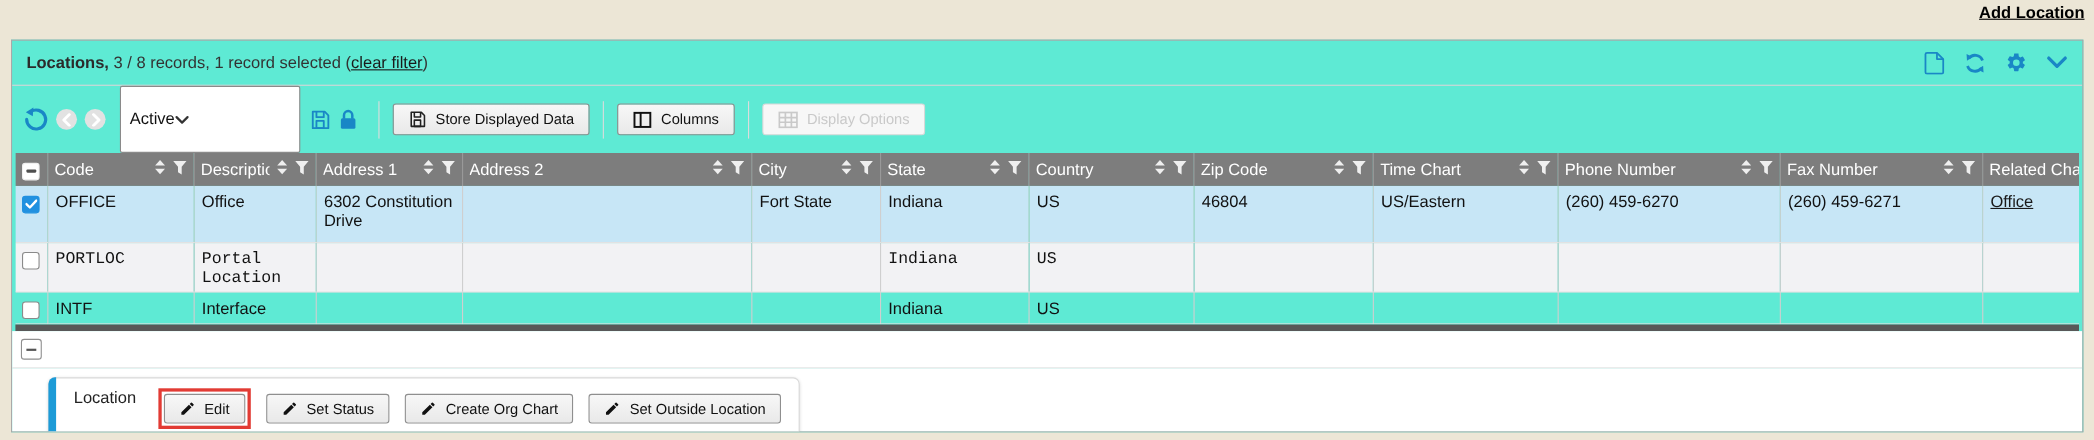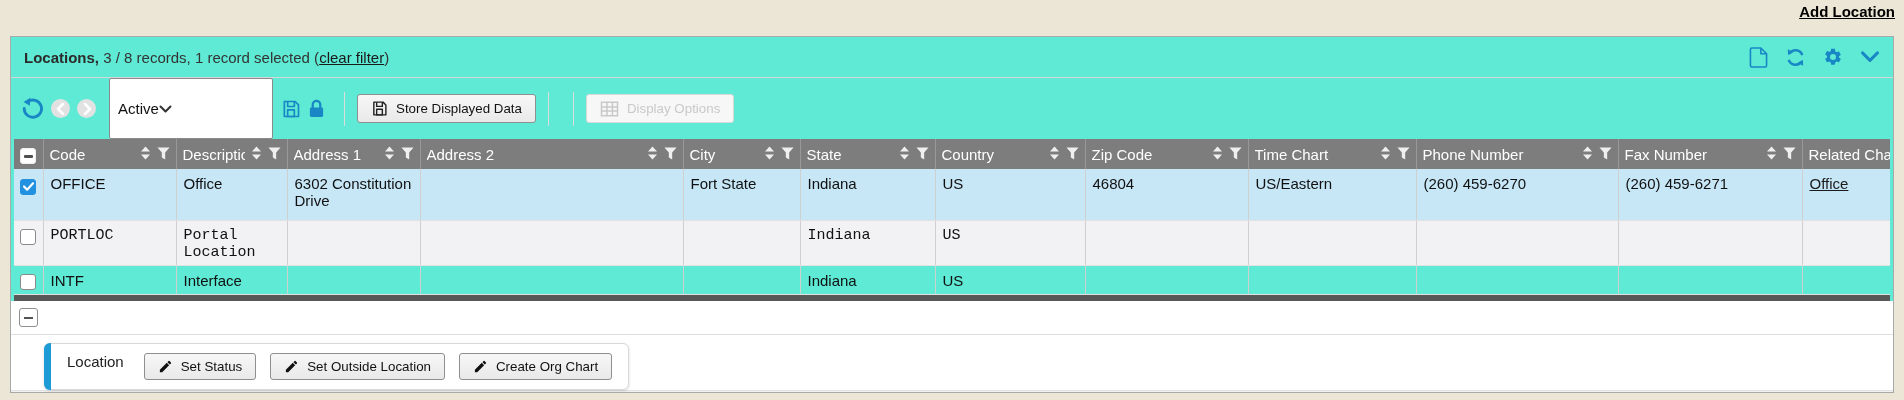--- a/index.html
+++ b/index.html
@@ -158,20 +158,27 @@
     <span class="tb-sep"></span>
     <button class="btn">
       <svg width="17" height="17" viewBox="0 0 24 24" fill="none" stroke="#222" stroke-width="2" stroke-linejoin="round">
           <path d="M4 3h13l4 4v14H4z"></path>
           <path d="M8 3v6h8V3"></path>
           <rect x="8" y="13" width="8" height="8"></rect>
         </svg>
       <span>Store Displayed Data</span>
     </button>
     <span class="tb-sep"></span>
+    <button class="btn">
+      <svg width="18" height="16" viewBox="0 0 22 20" fill="none" stroke="#111" stroke-width="2.2">
+          <rect x="2" y="2" width="18" height="16"></rect>
+          <path d="M9 2v16"></path>
+        </svg>
+      <span>Columns</span>
+    </button>
     <span class="tb-sep"></span>
     <button class="btn disabled">
       <svg width="19" height="16" viewBox="0 0 22 19" fill="none" stroke="currentColor" stroke-width="1.8">
           <rect x="1.5" y="1.5" width="19" height="16"></rect>
           <path d="M1.5 7h19M1.5 12h19M8 1.5v16M14.5 1.5v16"></path>
         </svg>
       <span>Display Options</span>
     </button>
   </div>
 
@@ -397,37 +404,45 @@
     <span class="minus-box">
         <span class="minus"></span>
       </span>
   </div>
 
   <div class="action-row">
     <div class="action-card">
       <span class="accent"></span>
       <span class="group-label">Location</span>
       <span class="action-btns">
+        <span class="red-hl">
+          <button class="btn">
+            <svg width="15" height="15" viewBox="0 0 24 24" fill="#111">
+                <path d="M3 17.25V21h3.75L17.81 9.94l-3.75-3.75L3 17.25zM20.71 7.04a1 1 0 0 0 0-1.41l-2.34-2.34a1 1 0 0 0-1.41 0l-1.83 1.83 3.75 3.75 1.83-1.83z"></path>
+              </svg>
+            <span>Edit</span>
+          </button>
+        </span>
         <button class="btn">
           <svg width="15" height="15" viewBox="0 0 24 24" fill="#111">
               <path d="M3 17.25V21h3.75L17.81 9.94l-3.75-3.75L3 17.25zM20.71 7.04a1 1 0 0 0 0-1.41l-2.34-2.34a1 1 0 0 0-1.41 0l-1.83 1.83 3.75 3.75 1.83-1.83z"></path>
             </svg>
           <span>Set Status</span>
         </button>
         <button class="btn">
           <svg width="15" height="15" viewBox="0 0 24 24" fill="#111">
               <path d="M3 17.25V21h3.75L17.81 9.94l-3.75-3.75L3 17.25zM20.71 7.04a1 1 0 0 0 0-1.41l-2.34-2.34a1 1 0 0 0-1.41 0l-1.83 1.83 3.75 3.75 1.83-1.83z"></path>
             </svg>
-          <span>Set Outside Location</span>
+          <span>Create Org Chart</span>
         </button>
         <button class="btn">
           <svg width="15" height="15" viewBox="0 0 24 24" fill="#111">
               <path d="M3 17.25V21h3.75L17.81 9.94l-3.75-3.75L3 17.25zM20.71 7.04a1 1 0 0 0 0-1.41l-2.34-2.34a1 1 0 0 0-1.41 0l-1.83 1.83 3.75 3.75 1.83-1.83z"></path>
             </svg>
-          <span>Create Org Chart</span>
+          <span>Set Outside Location</span>
         </button>
       </span>
     </div>
   </div>
 
   <div class="filler"></div>
 
   <div class="scrollbar">
     <span class="sb-btn">
         <span class="tri-l"></span>

